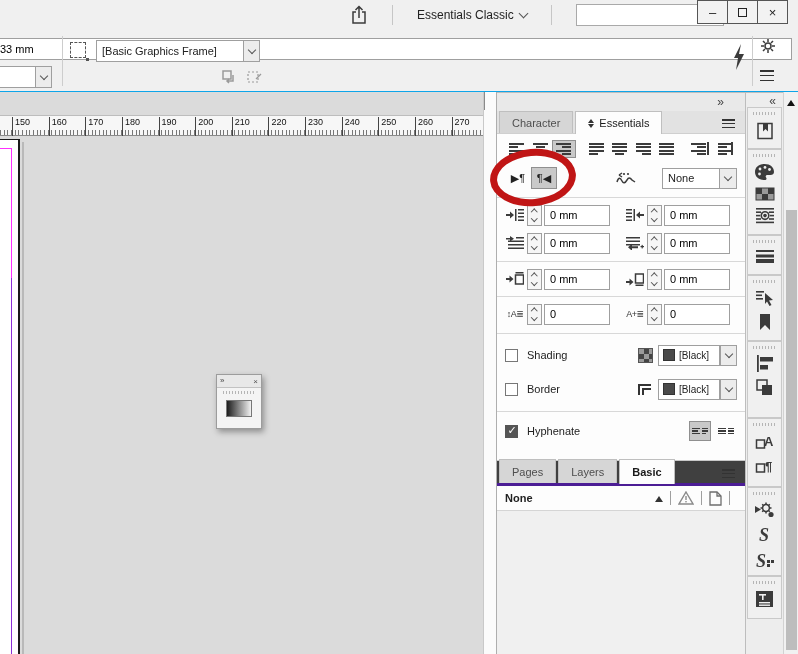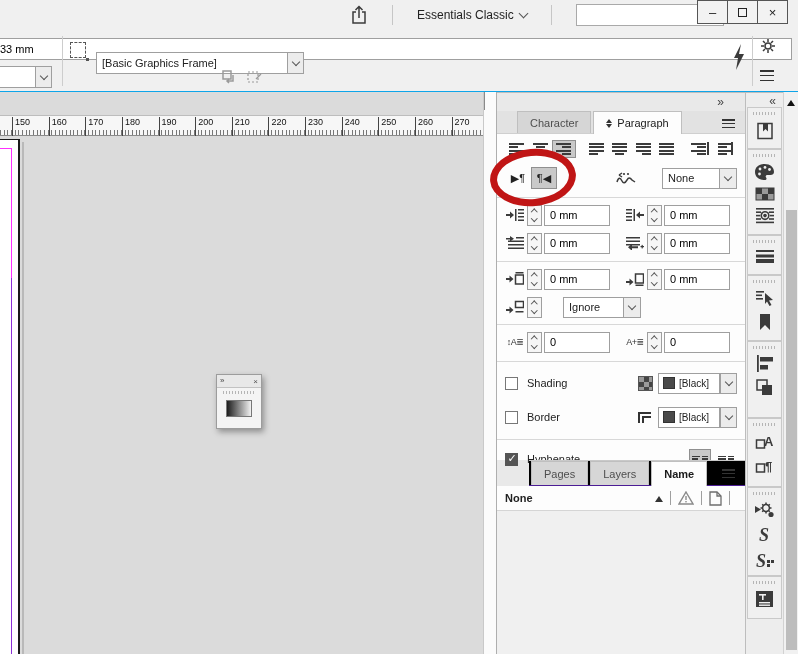--- a/index.html
+++ b/index.html
@@ -23,21 +23,21 @@
   .fld { border:1px solid #9f9f9f; background:#fff; height:22px; font-size:11px; padding:0 5px; display:flex; align-items:center; }
   input.fld { width:100%; }
   .widthfld { position:absolute; left:-6px; top:8px; width:62px; }
   .ddl-small { position:absolute; left:-6px; top:36px; width:58px; display:flex; }
   .ddl-small .fld { flex:1; border-right:none; }
   .chevbox { width:17px; height:22px; border:1px solid #9f9f9f; background:#ececec; display:flex; align-items:center; justify-content:center; }
   .chevbox .chev { width:6px; height:6px; margin-top:-2px; }
   .tb-sep1 { position:absolute; left:62px; top:6px; width:1px; height:50px; background:#cdcdcd; }
   .frameicon { position:absolute; left:70px; top:12px; width:16px; height:16px; border:1px dashed #555; }
   .frameicon:after { content:""; position:absolute; right:-4px; bottom:-4px; width:3px; height:3px; background:#555; }
-  .objstyle { position:absolute; left:96px; top:22px; width:208px; display:flex; }
+  .objstyle { position:absolute; left:96px; top:10px; width:164px; display:flex; }
   .objstyle .fld { flex:1; border-right:none; }
   .tb-mini-icons { position:absolute; left:222px; top:40px; display:flex; gap:8px; }
   .tb-mini-icons svg { display:block; }
   .tb-sep2 { position:absolute; left:752px; top:6px; width:1px; height:50px; background:#cdcdcd; }
   .bolt { position:absolute; left:732px; top:14px; }
   .tb-gear { position:absolute; left:760px; top:8px; }
   .tb-menu { position:absolute; left:760px; top:40px; width:14px; height:11px; display:flex; flex-direction:column; justify-content:space-between; }
   .tb-menu i { height:1.5px; background:#333; }
 
   
@@ -59,21 +59,21 @@
   .minipanel .mhead { height:13px; background:#e8e8e8; border-bottom:1px solid #c2c2c2; display:flex; align-items:center; justify-content:space-between; padding:0 3px; font-size:8px; color:#555; }
   .gripper { height:3px; background:repeating-linear-gradient(90deg,#b5b5b5 0 1px,transparent 1px 3px); }
   .minipanel .gripper { margin:3px 6px 0; }
   .gradswatch { width:26px; height:17px; margin:6px auto 0; border:1px solid #777; background:linear-gradient(90deg,#1c1c1c,#f2f2f2); }
 
   
   .panelarea { position:absolute; left:497px; top:92px; width:248px; height:562px; background:#e9e9e9; border-top:1px solid #bdbdbd; }
   .pstrip { height:18px; position:relative; }
   .dblchev { font-size:12px; color:#444; line-height:16px; letter-spacing:-1px; }
   .pstrip .dblchev { position:absolute; right:22px; top:1px; }
-  .tabbar { height:23px; display:flex; align-items:flex-end; padding-left:20px; position:relative; background:#e2e2e2; border-bottom:1px solid #cfcfcf; }
+  .tabbar { height:23px; display:flex; align-items:flex-end; padding-left:2px; position:relative; background:#e2e2e2; border-bottom:1px solid #cfcfcf; }
   .tab { height:22px; padding:0 12px; font-size:11px; color:#4e4e4e; background:#d6d6d6; border:1px solid #bfbfbf; border-bottom:none; display:flex; align-items:center; gap:5px; margin-right:2px; }
   .tab.active { background:#fdfdfd; color:#1a1a1a; height:23px; margin-bottom:-1px; }
   .diamond { display:flex; flex-direction:column; gap:1px; }
   .diamond i { width:0; height:0; border:3px solid transparent; }
   .diamond i.up { border-bottom:4px solid #333; }
   .diamond i.dn { border-top:4px solid #333; }
   .menu3 { width:13px; height:9px; display:flex; flex-direction:column; justify-content:space-between; position:absolute; right:10px; top:8px; }
   .menu3 i { height:1.5px; background:#333; }
 
   .pcontent { background:#fdfdfd; height:326px; padding:0 8px; }
@@ -129,21 +129,21 @@
   .bordericon i:nth-child(2){ left:4px; top:6px; width:9px; height:7px; }
 
   
   .hyrow { display:flex; align-items:center; height:24px; }
   .composer { width:22px; height:20px; display:flex; align-items:center; justify-content:center; gap:2px; border:1px solid transparent; }
   .composer.sel { background:#c9c9c9; border-color:#8f8f8f; }
   .composer .bars { width:8px; gap:1px; } .composer .bars i { height:1.5px; }
   .composer .bars.mini2 { width:6px; }
 
   
-  .btabs { height:26px; background:#000000; display:flex; align-items:flex-end; padding-left:2px; position:relative; border-top:1px solid #c9c9c9; border-bottom:1px solid #4c1d95;margin-left:32px; }
+  .btabs { height:26px; background:#404040; display:flex; align-items:flex-end; padding-left:2px; position:relative; border-top:1px solid #c9c9c9; border-bottom:3px solid #4c1d95; }
   .btabs .tab { height:24px; }
   .btabs .tab.active { height:25px; font-weight:bold; }
   .linkshead { background:#fdfdfd; height:25px; display:flex; align-items:center; padding:0 8px; border-bottom:1px solid #d5d5d5; }
   .linkshead .name { font-size:11px; font-weight:bold; }
   .lh-sep { width:1px; height:14px; background:#9f9f9f; margin:0 7px; }
   .sortarrow { margin-left:auto; width:0; height:0; border:4px solid transparent; border-bottom:6px solid #333; margin-bottom:3px; }
   .linksbody { background:#f0f0f0; height:170px; }
 
   
   .dock { position:absolute; left:745px; top:92px; width:38px; height:562px; background:#ededed; border-left:1px solid #bdbdbd; border-top:1px solid #bdbdbd; }
@@ -269,21 +269,21 @@
 
   <div class="tabbar">
     <span class="tab">
         <span>Character</span>
       </span>
     <span class="tab active">
       <span class="diamond">
           <i class="up"></i>
           <i class="dn"></i>
         </span>
-      <span>Paragraph</span>
+      <span>Essentials</span>
     </span>
     <span class="menu3">
         <i></i>
         <i></i>
         <i></i>
       </span>
   </div>
 
   <div class="pcontent">
 
@@ -480,41 +480,20 @@
               <path class="icf" d="M0 10 h3.5 V7.5 l4 3.5 -4 3.5 V12 H0 z" transform="translate(0,-1)"></path>
               <rect class="ic" x="9.5" y="2" width="8" height="9"></rect>
               <rect class="icf" x="9.5" y="12.5" width="8" height="1.5"></rect>
             </svg>
         </span>
         <span class="stepper">
             <span class="chev up"></span>
             <span class="chev"></span>
           </span>
         <input class="numfld" value="0 mm" style="">
-      </span>
-    </div>
-    <div class="frow">
-      <span class="fcol" style="width:170px">
-        <span class="mini-icon">
-          <svg width="18" height="14" viewBox="0 0 18 14">
-              <path class="icf" d="M0 10 h3.5 V7.5 l4 3.5 -4 3.5 V12 H0 z" transform="translate(0,-1)"></path>
-              <rect class="ic" x="9.5" y="1.5" width="8" height="6"></rect>
-              <rect class="icf" x="9.5" y="11" width="8" height="1.5"></rect>
-            </svg>
-        </span>
-        <span class="stepper">
-            <span class="chev up"></span>
-            <span class="chev"></span>
-          </span>
-        <span class="ddl" style="margin-left:2px">
-          <span class="fld" style="width:60px">Ignore</span>
-          <span class="chevbox">
-              <span class="chev"></span>
-            </span>
-        </span>
       </span>
     </div>
 
     <div class="hr" style="margin-top:6px"></div>
 
     <div class="frow">
       <span class="fcol">
         <span class="mini-icon txticon">↕A≣</span>
         <span class="stepper">
             <span class="chev up"></span>
@@ -602,21 +581,21 @@
   </div>
 
   <div class="btabs">
     <span class="tab">
         <span>Pages</span>
       </span>
     <span class="tab">
         <span>Layers</span>
       </span>
     <span class="tab active">
-        <span>Name</span>
+        <span>Basic</span>
       </span>
     <span class="menu3">
         <i></i>
         <i></i>
         <i></i>
       </span>
   </div>
 
   <div class="linkshead">
     <span class="name">None</span>

